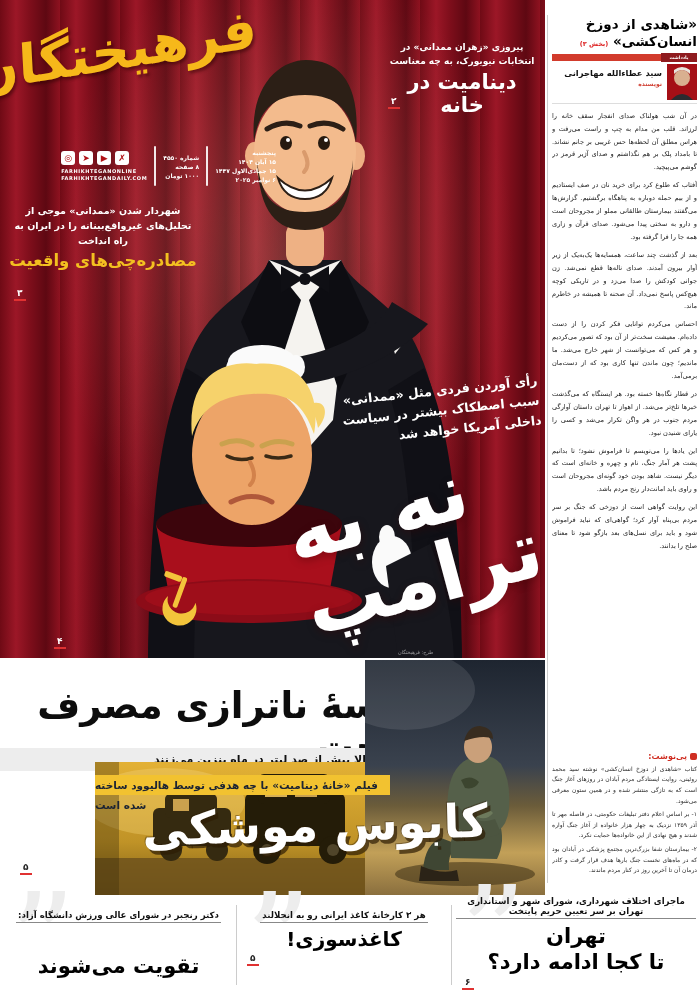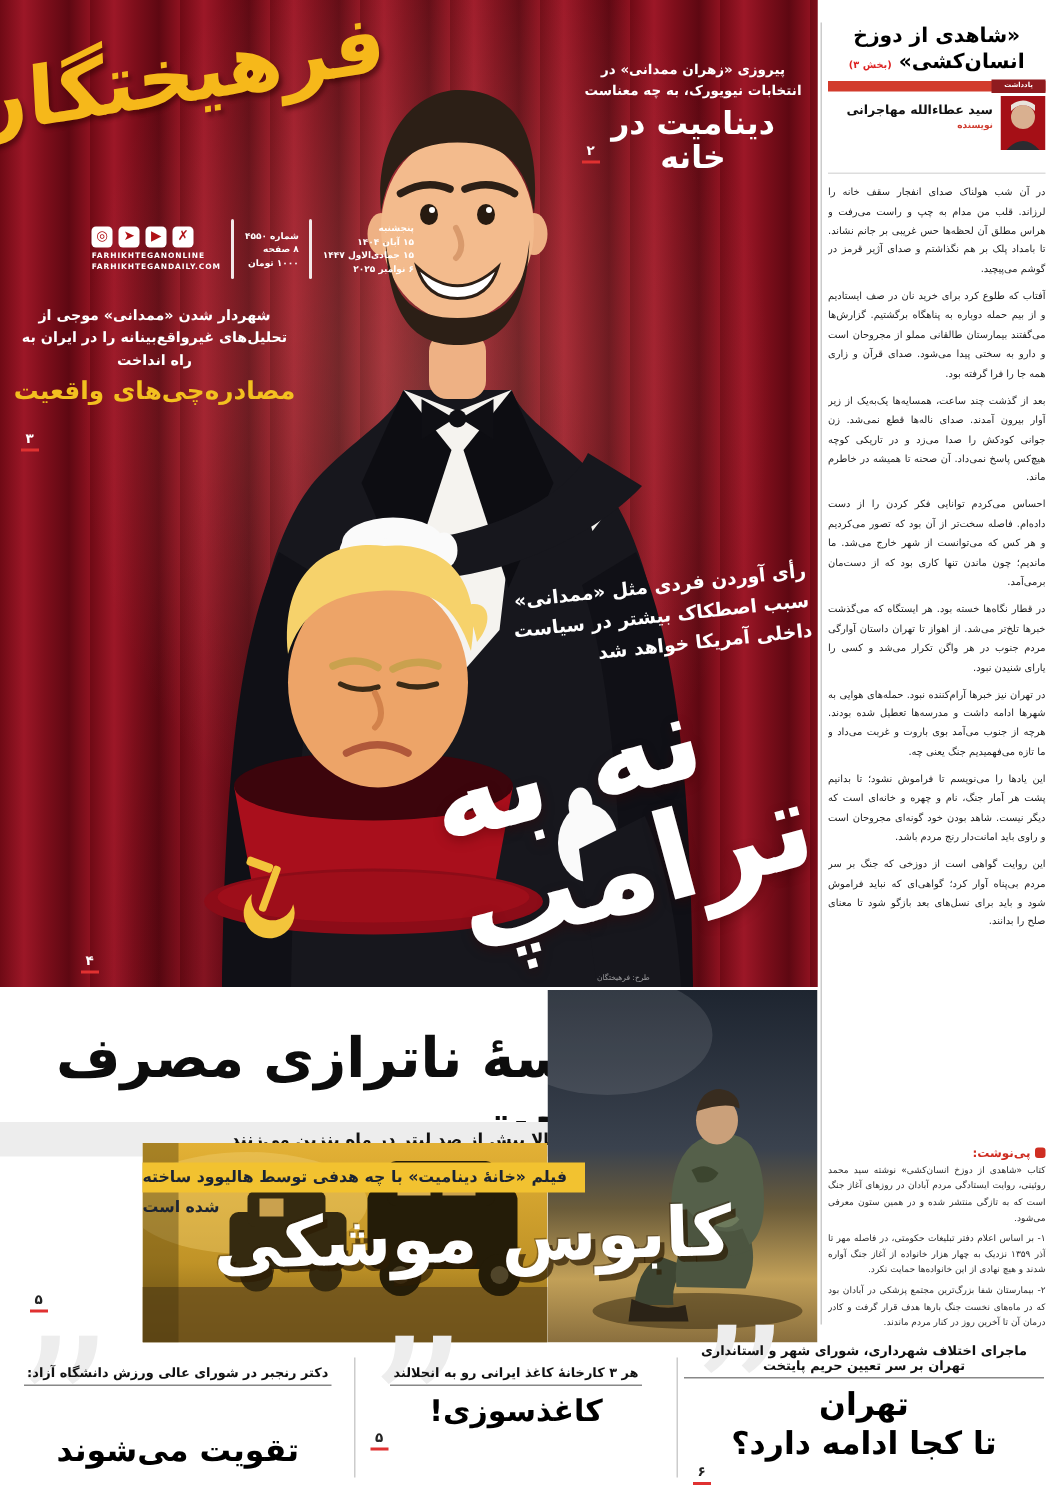--- a/index.html
+++ b/index.html
@@ -69,26 +69,26 @@
               color:#111;border-bottom:1px solid #888;padding:0 2px 2px;}
   .bbox h3{position:relative;z-index:1;margin:4px 0 0;color:#000;font-size:21px;line-height:1.25;}
   .bbox .pgmark{position:absolute;bottom:-14px;left:6px;}
   .box-sport{left:5px;width:227px;}
   .box-paper{left:241px;width:206px;}
   .box-paper h3{font-size:20px;}
   .box-tehran{left:456px;width:240px;top:896px;}
   .vline{position:absolute;width:1px;background:#ccc;}
   
   .col{position:absolute;left:552px;top:16px;width:145px;}
-  .col h1{margin:0;font-size:13.5px;line-height:1.25;color:#000;text-align:center;}
+  .col h1{margin:0;font-size:13.5px;line-height:1.25;color:#000;text-align:right;}
   .col h1 .tag{color:#d22;font-size:6.5px;font-weight:bold;}
   .col-bar{position:relative;margin-top:4px;height:7px;background:#d23b2c;}
   .col-bar .lbl{position:absolute;right:0;top:-1px;width:36px;height:9px;background:#8f1b1f;
                 color:#fff;font-size:4.6px;line-height:9px;text-align:center;font-weight:bold;}
-  .byline{display:flex;gap:5px;margin-top:3px;align-items:flex-start;border-bottom:1px solid #ddd;padding-bottom:15px;text-align:right;}
+  .byline{display:flex;gap:5px;margin-top:3px;align-items:flex-start;border-bottom:1px solid #ddd;padding-bottom:3px;text-align:right;}
   .byline .name{font-size:8.4px;font-weight:bold;color:#111;margin-top:4px;}
   .byline .role{font-size:6px;color:#cf3b2e;font-weight:bold;margin-top:2px;}
   .body-text{margin-top:6px;height:640px;overflow:hidden;font-size:6.6px;line-height:12.9px;
              text-align:justify;color:#1b1b1b;}
   .body-text p{margin:0 0 5px;}
   .pn-head{display:flex;align-items:center;gap:3px;margin:2px 0 3px;}
   .pn-icon{width:7px;height:7px;background:#cf2e22;border-radius:2px;flex:none;}
   .pn-title{font-size:8px;font-weight:bold;color:#cf2e22;}
   .foot-text{height:112px;overflow:hidden;font-size:6px;line-height:10.6px;text-align:justify;color:#2a2a2a;}
   .foot-text p{margin:0 0 3px;}
@@ -330,23 +330,22 @@
       </svg>
       <div>
         <div class="name">سید عطاءالله مهاجرانی</div>
         <div class="role">نویسنده</div>
       </div>
     </div>
     <div class="body-text">
         <p>در آن شب هولناک صدای انفجار سقف خانه را لرزاند. قلب من مدام به چپ و راست می‌رفت و هراس مطلق آن لحظه‌ها حس غریبی بر جانم نشاند. تا بامداد پلک بر هم نگذاشتم و صدای آژیر قرمز در گوشم می‌پیچید.</p>
         <p>آفتاب که طلوع کرد برای خرید نان در صف ایستادیم و از بیم حمله دوباره به پناهگاه برگشتیم. گزارش‌ها می‌گفتند بیمارستان طالقانی مملو از مجروحان است و دارو به سختی پیدا می‌شود. صدای قرآن و زاری همه جا را فرا گرفته بود.</p>
         <p>بعد از گذشت چند ساعت، همسایه‌ها یک‌به‌یک از زیر آوار بیرون آمدند. صدای ناله‌ها قطع نمی‌شد. زن جوانی کودکش را صدا می‌زد و در تاریکی کوچه هیچ‌کس پاسخ نمی‌داد. آن صحنه تا همیشه در خاطرم ماند.</p>
-        <p>احساس می‌کردم توانایی فکر کردن را از دست داده‌ام. فاصله سخت‌تر از آن بود که تصور می‌کردیم و هر کس که می‌توانست از شهر خارج می‌شد. ما ماندیم؛ چون ماندن تنها کاری بود که از دست‌مان برمی‌آمد.</p>
+        <p>احساس می‌کردم توانایی فکر کردن را از دست داده‌ام. معیشت سخت‌تر از آن بود که تصور می‌کردیم و هر کس که می‌توانست از شهر خارج می‌شد. ما ماندیم؛ چون ماندن تنها کاری بود که از دست‌مان برمی‌آمد.</p>
         <p>در قطار نگاه‌ها خسته بود. هر ایستگاه که می‌گذشت خبرها تلخ‌تر می‌شد. از اهواز تا تهران داستان آوارگی مردم جنوب در هر واگن تکرار می‌شد و کسی را یارای شنیدن نبود.</p>
-        <p>در تهران نیز خبرها آرام‌کننده نبود. حمله‌های هوایی به شهرها ادامه داشت و مدرسه‌ها تعطیل شده بودند. هرچه از جنوب می‌آمد بوی باروت و غربت می‌داد و ما تازه می‌فهمیدیم جنگ یعنی چه.</p>
         <p>این یادها را می‌نویسم تا فراموش نشود؛ تا بدانیم پشت هر آمار جنگ، نام و چهره و خانه‌ای است که دیگر نیست. شاهد بودن خود گونه‌ای مجروحان است و راوی باید امانت‌دار رنج مردم باشد.</p>
         <p>این روایت گواهی است از دوزخی که جنگ بر سر مردم بی‌پناه آوار کرد؛ گواهی‌ای که نباید فراموش شود و باید برای نسل‌های بعد بازگو شود تا معنای صلح را بدانند.</p>
       </div>
     <div class="pn-head">
       <span class="pn-icon"></span>
       <span class="pn-title">پی‌نوشت:</span>
     </div>
     <div class="foot-text">
         <p>کتاب «شاهدی از دوزخ انسان‌کشی» نوشته سید محمد روئینی، روایت ایستادگی مردم آبادان در روزهای آغاز جنگ است که به تازگی منتشر شده و در همین ستون معرفی می‌شود.</p>
         <p>۱- بر اساس اعلام دفتر تبلیغات حکومتی، در فاصله مهر تا آذر ۱۳۵۹ نزدیک به چهار هزار خانواده از آغاز جنگ آواره شدند و هیچ نهادی از این خانواده‌ها حمایت نکرد.</p>

